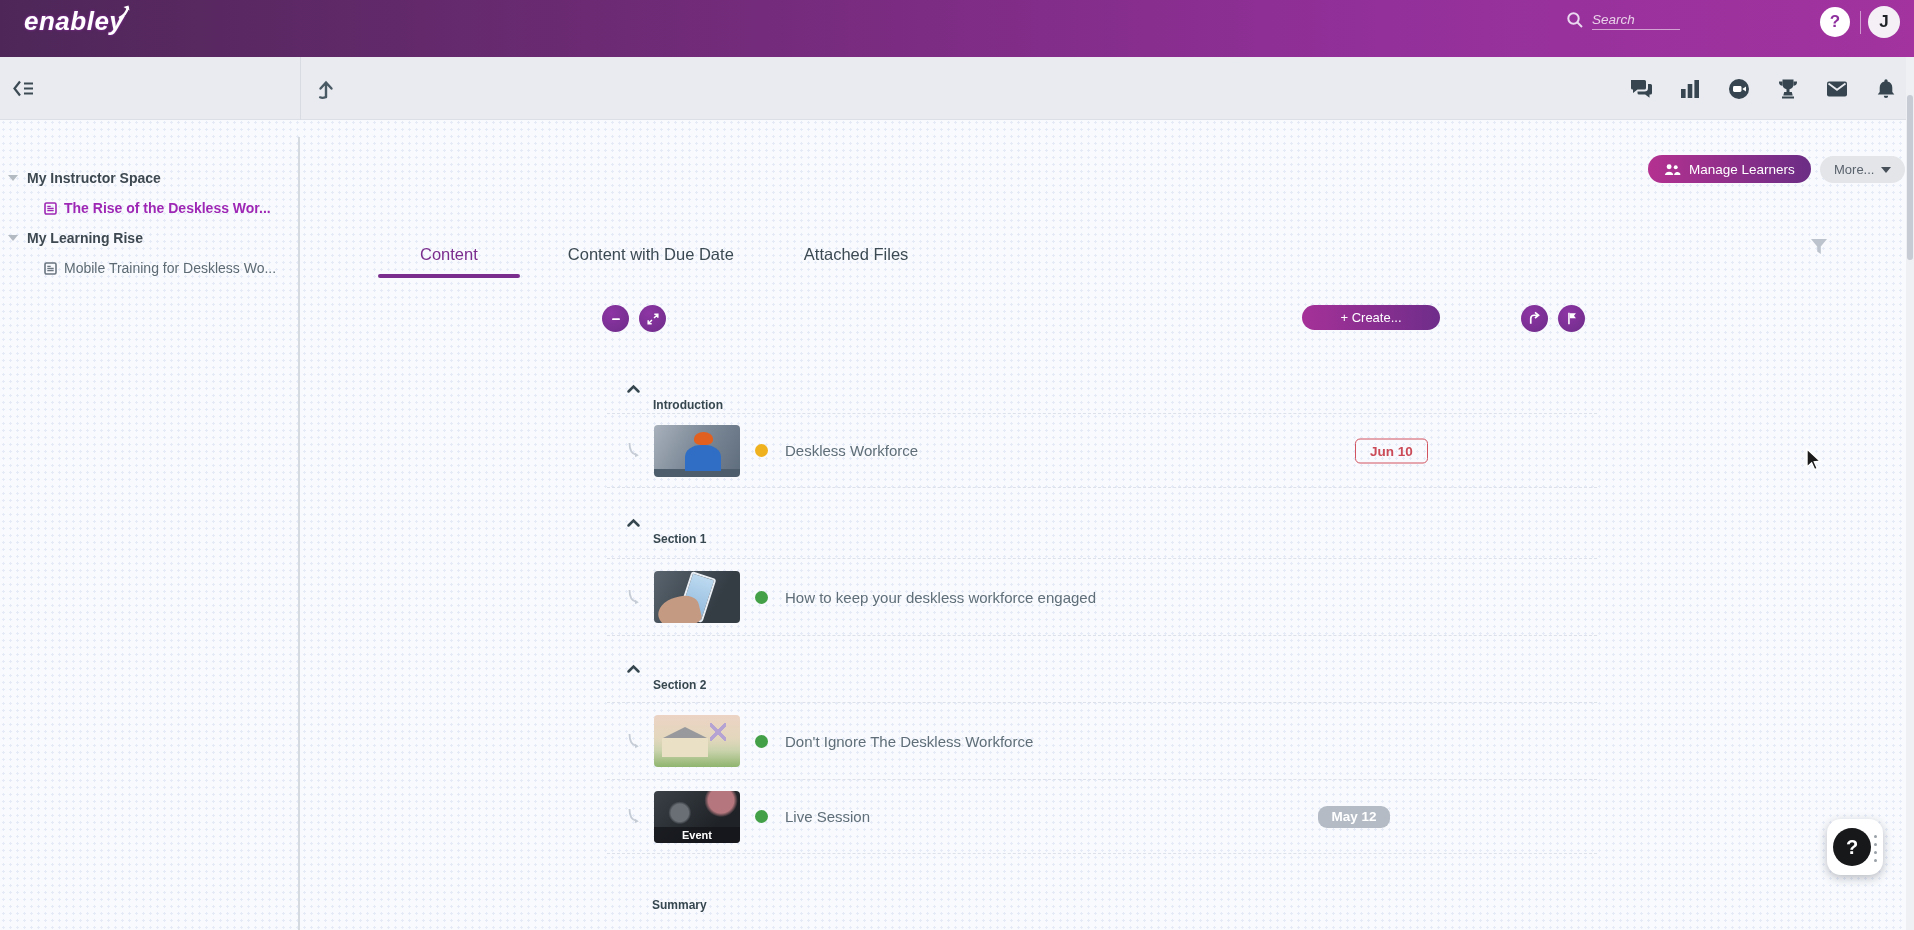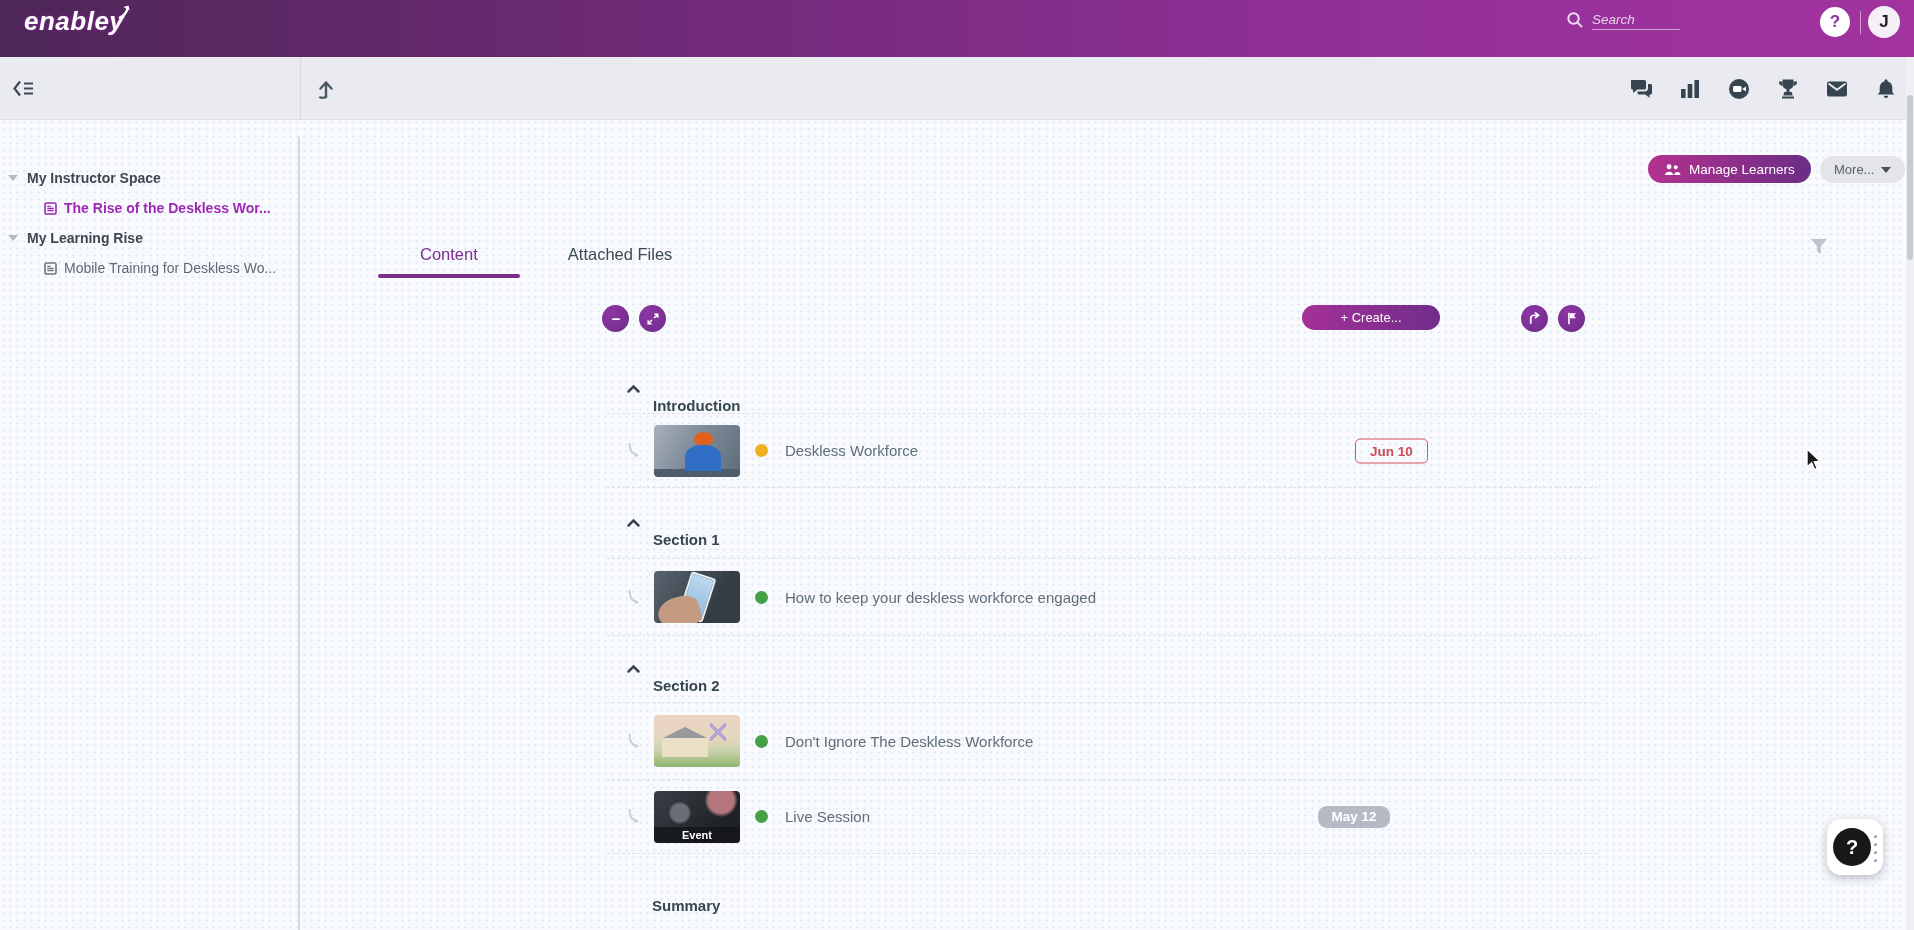--- a/index.html
+++ b/index.html
@@ -81,21 +81,21 @@
     border-radius:14px; background:linear-gradient(90deg,#a53198,#6f2d8a); color:#fff; font-size:13px;
     cursor:pointer; font-family:"Liberation Sans",sans-serif; }
   .btn-reorder { left:1521px; top:305px; }
   .btn-flag { left:1558px; top:305px; }
   
   .list { position:absolute; left:607px; top:365px; width:990px; }
   .sec-h { display:flex; align-items:center; border-bottom:1px dashed #dde1ea; }
   .sec-h.h1 { height:49px; } .sec-h.h2 { height:71px; } .sec-h.h3 { height:67px; }
   .sec-h.h4 { height:70px; border-bottom:none; }
   .sec-chevron { margin-left:19px; cursor:pointer; display:flex; }
-  .sec-title { margin-left:12px; font-size:15px; font-weight:bold; color:#37474f;margin-top:32px; }
+  .sec-title { margin-left:12px; font-size:12px; font-weight:bold; color:#37474f;margin-top:32px; }
   .sec-h.h4 .sec-title { margin-left:45px; }
   .item-row { position:relative; display:flex; align-items:center; border-bottom:1px dashed #dde1ea; }
   .item-row.r74 { height:74px; } .item-row.r77 { height:77px; }
   .row-arrow { margin-left:18px; display:flex; }
   .thumb { width:86px; height:52px; border-radius:4px; margin-left:12px; position:relative;
     overflow:hidden; flex-shrink:0; cursor:pointer; }
   .t-a,.t-b { position:absolute; }
   .th-factory { background:linear-gradient(0deg,#4e5d6b 0 16%,rgba(0,0,0,0) 16%),
     linear-gradient(120deg,#a8b1bc 0%,#7f8b99 45%,#5d6c7c 100%); }
   .th-factory .t-a { left:40px; top:7px; width:19px; height:13px; border-radius:55% 55% 40% 40%; background:#e2601f; }
@@ -245,20 +245,23 @@
   <button class="btn-more">
     <span>More...</span>
     <span class="caret-down"></span>
   </button>
 
   <nav class="tabs">
     <div class="tab first active">
       <span>Content</span>
     </div>
     <div class="tab">
+      <span>Content with Due Date</span>
+    </div>
+    <div class="tab">
       <span>Attached Files</span>
     </div>
   </nav>
   <svg class="filter-btn" width="26" height="26" viewBox="0 0 26 26">
     <path d="M5 5 h16 l-6.2 7.5 v7.5 l-3.6 -2.6 v-4.9 Z" fill="#bcc3cc"></path>
   </svg>
 
   <button class="circle-btn btn-collapse-all">
     <svg width="14" height="14" viewBox="0 0 16 16">
       <rect x="3.5" y="7" width="9" height="2.2" rx="1" fill="#fff"></rect>

